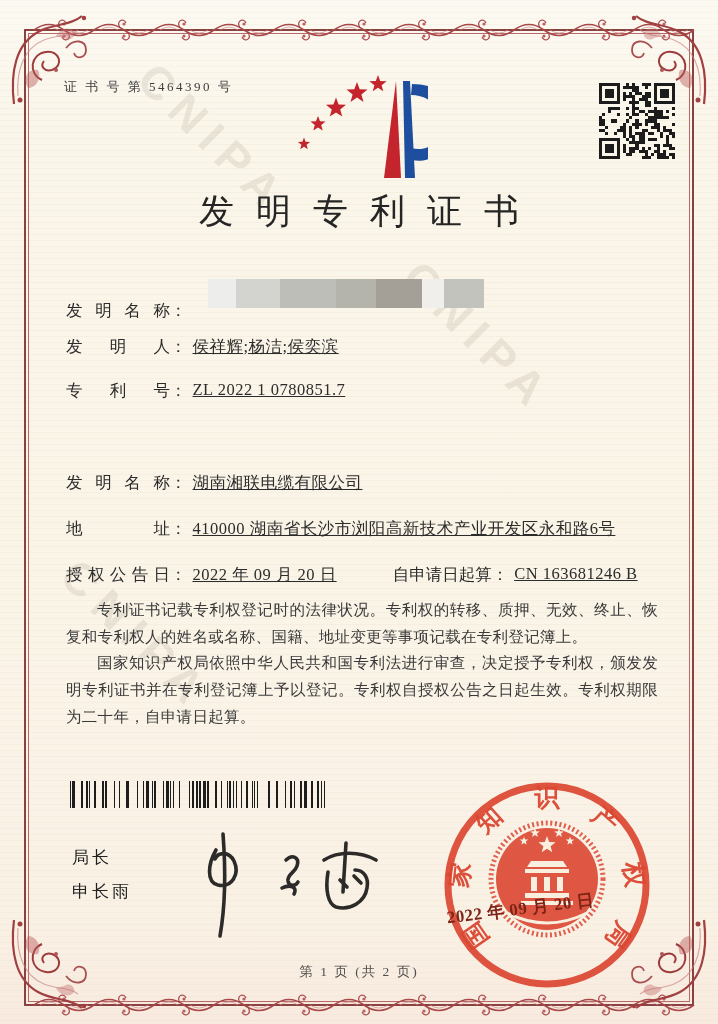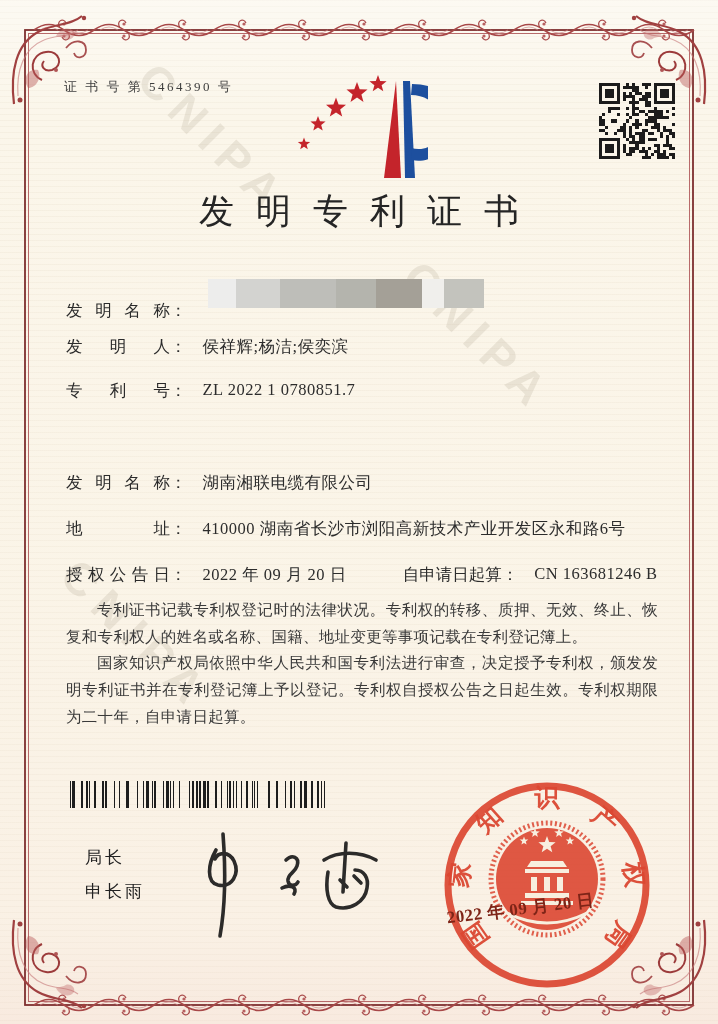--- a/index.html
+++ b/index.html
@@ -22,31 +22,31 @@
   .cert-no{position:absolute;left:64px;top:78px;font-size:13px;letter-spacing:2.5px;color:#3e3e3e;}
   .logo{position:absolute;left:288px;top:74px;width:140px;height:112px;}
   .qr{position:absolute;left:599px;top:83px;width:76px;height:76px;}
   .cert-title{
     position:absolute;left:0;right:0;top:188px;text-align:center;
     font-size:35px;font-weight:400;color:#252525;letter-spacing:22px;text-indent:22px;
   }
   .frow{position:absolute;left:66px;height:32px;font-size:16.5px;color:#2c2c2c;white-space:nowrap;}
   .f-label{display:inline-block;width:104px;text-align:justify;text-align-last:justify;vertical-align:top;color:#2b2b2b;}
   .f-colon{display:inline-block;vertical-align:top;}
-  .f-value{display:inline-block;margin-left:16px;vertical-align:top;letter-spacing:.5px;}
+  .f-value{display:inline-block;margin-left:6px;vertical-align:top;letter-spacing:.5px;text-decoration:underline;}
   .pair2{display:inline-block;margin-left:56px;}
   .redaction{position:absolute;left:208px;top:279px;display:flex;height:29px;}
   .redaction span{display:block;height:100%;}
   .body-text{
     position:absolute;left:66px;top:597px;width:592px;font-size:15.5px;line-height:1.72;
     color:#3a3a3a;text-align:justify;letter-spacing:.3px;
   }
   .body-text p{margin:0;text-indent:2em;}
   .barcode{position:absolute;left:67px;top:781px;width:268px;height:27px;}
-  .signer{position:absolute;left:85px;font-size:17px;color:#222;letter-spacing:3px;}
+  .signer{position:absolute;left:72px;font-size:17px;color:#222;letter-spacing:3px;}
   .signature{position:absolute;left:188px;top:830px;width:215px;height:112px;}
   .seal{position:absolute;left:433px;top:781px;width:228px;height:216px;opacity:.93;}
   .seal-date{
     position:absolute;left:446px;top:893px;width:220px;z-index:4;
     font-size:17px;font-weight:700;color:#7e2417;letter-spacing:.5px;
     transform:rotate(-7deg);white-space:nowrap;
   }
   .page-footer{position:absolute;left:0;right:0;top:963px;text-align:center;font-size:13.5px;color:#4f4f4f;letter-spacing:2px;}
 </style>
 </head>
@@ -477,15 +477,16 @@
           <text x="29.6" y="94.1" text-anchor="middle" dominant-baseline="middle" transform="rotate(-83.3 29.6 94.1)" opacity="0.95">家</text>
           <text x="57.5" y="40.5" text-anchor="middle" dominant-baseline="middle" transform="rotate(-41.7 57.5 40.5)" opacity="0.95">知</text>
           <text x="114.0" y="19.0" text-anchor="middle" dominant-baseline="middle" transform="rotate(0.0 114.0 19.0)" opacity="0.95">识</text>
           <text x="170.5" y="40.5" text-anchor="middle" dominant-baseline="middle" transform="rotate(41.7 170.5 40.5)" opacity="0.95">产</text>
           <text x="198.4" y="94.1" text-anchor="middle" dominant-baseline="middle" transform="rotate(83.3 198.4 94.1)" opacity="0.95">权</text>
           <text x="183.6" y="152.8" text-anchor="middle" dominant-baseline="middle" transform="rotate(125.0 183.6 152.8)" opacity="0.95">局</text>
         </g>
     </svg>
     <div class="seal-date">2022 年 09 月 20 日</div>
 
+    <div class="page-footer">第 1 页 (共 2 页)</div>
 
   </div>
 </div>
 
 </body></html>

